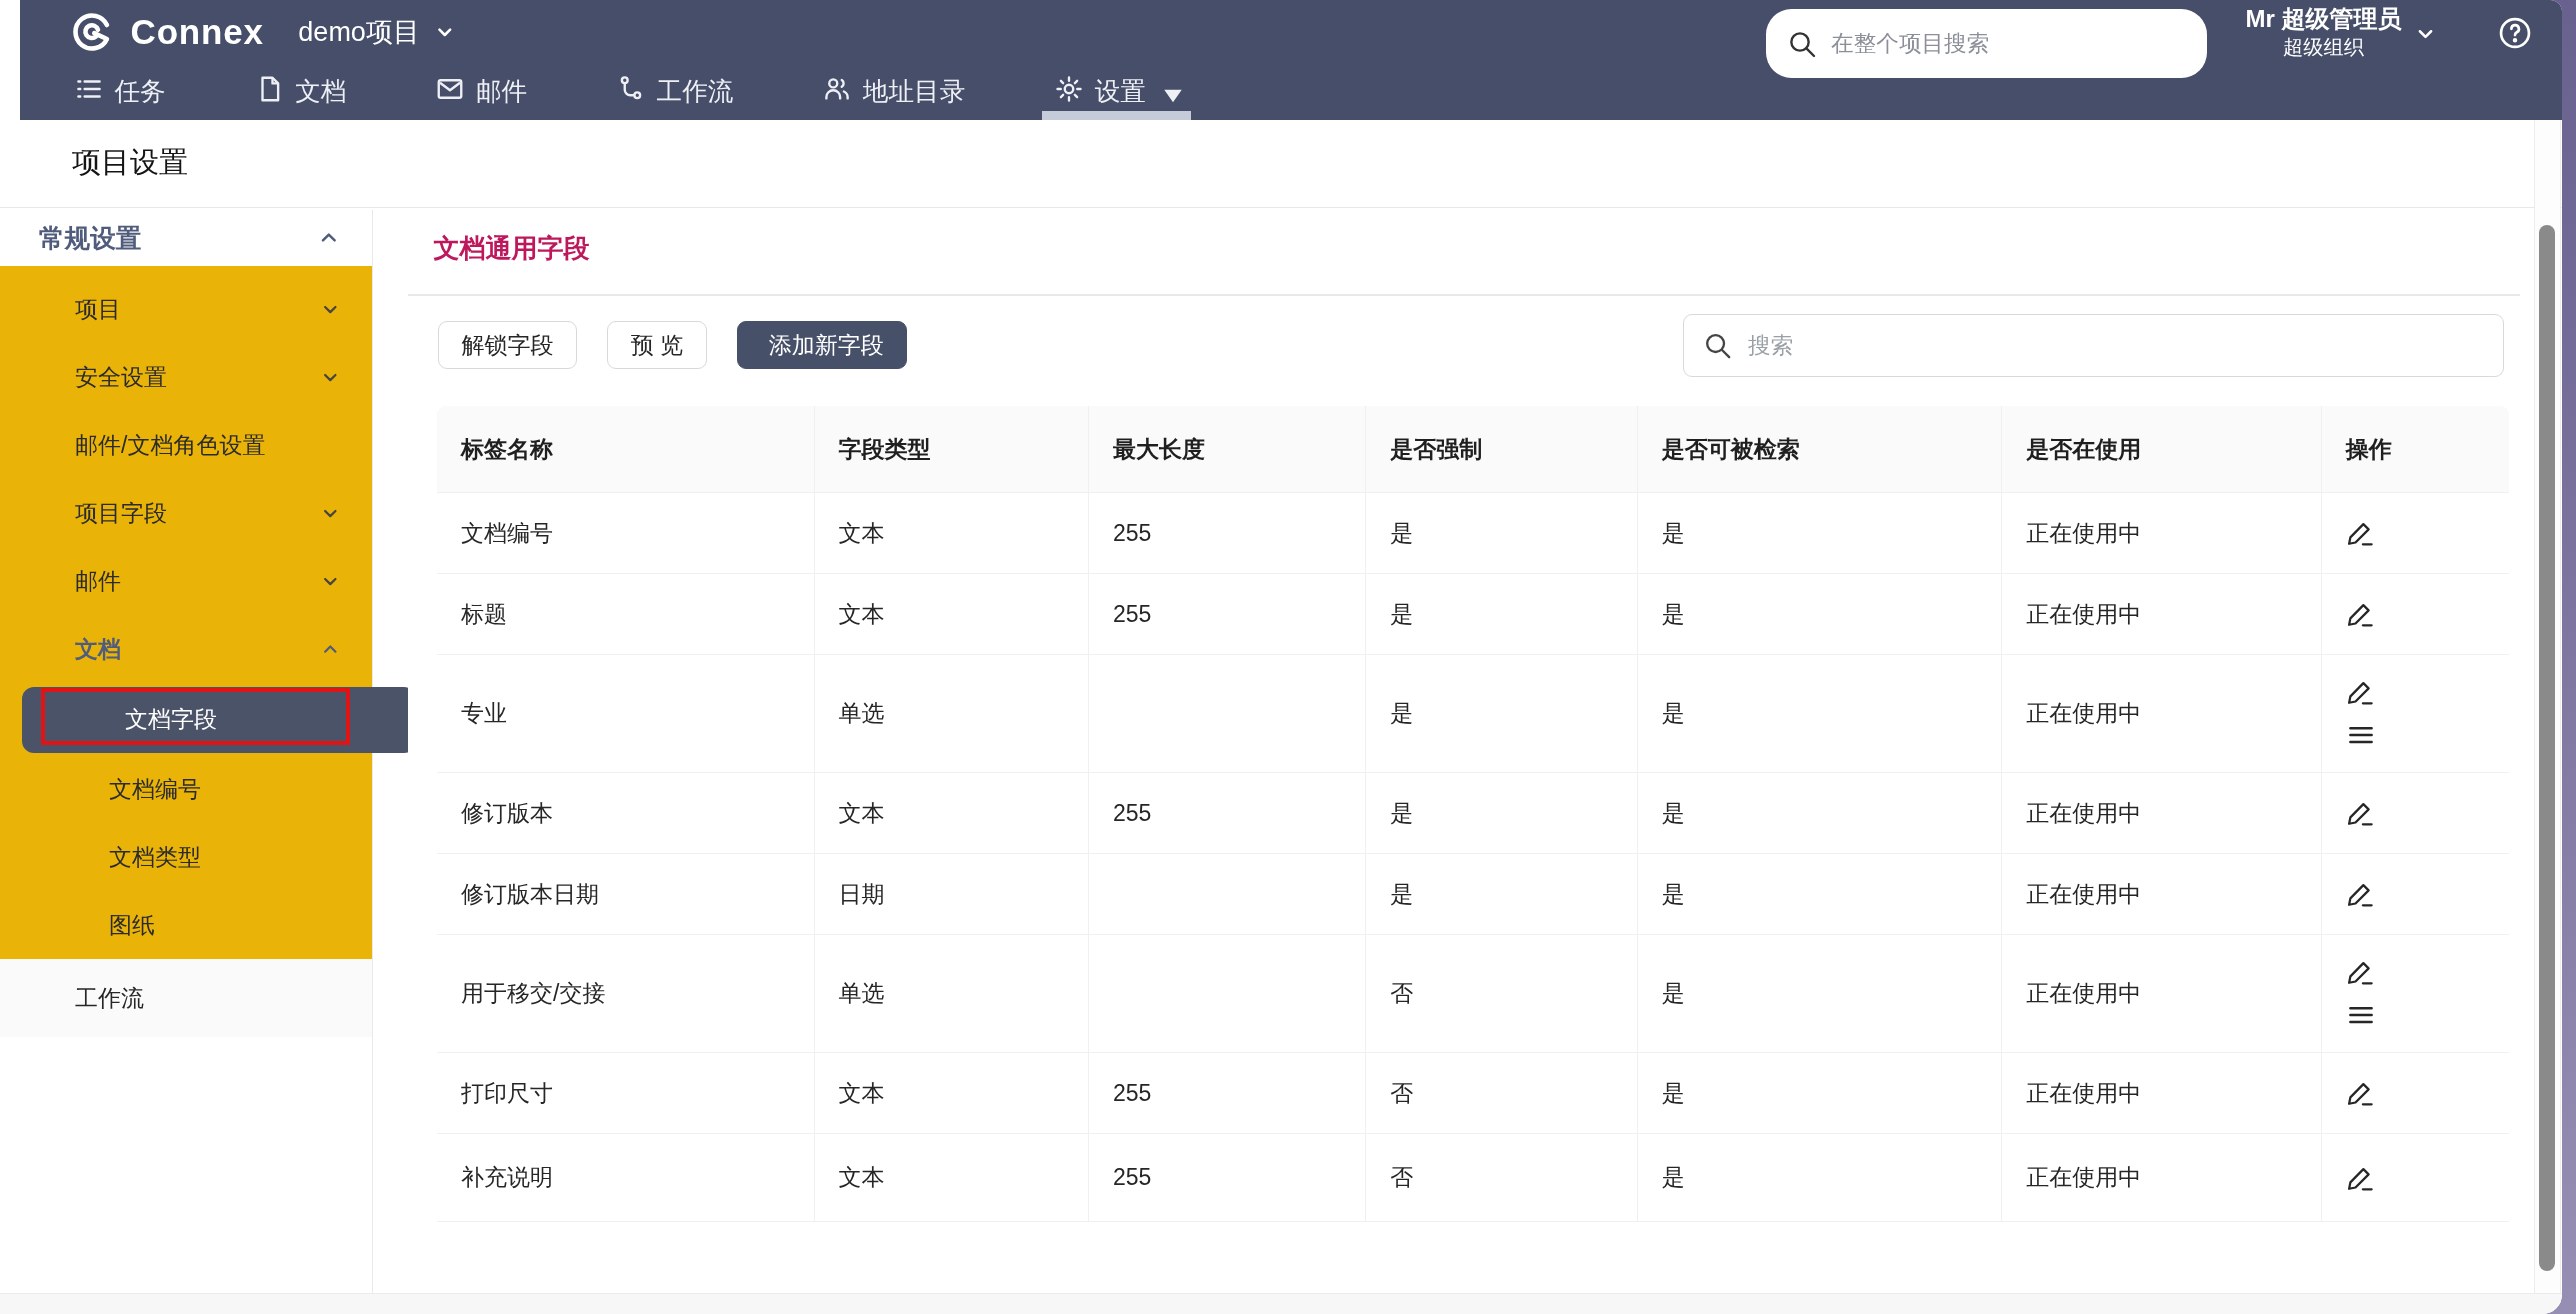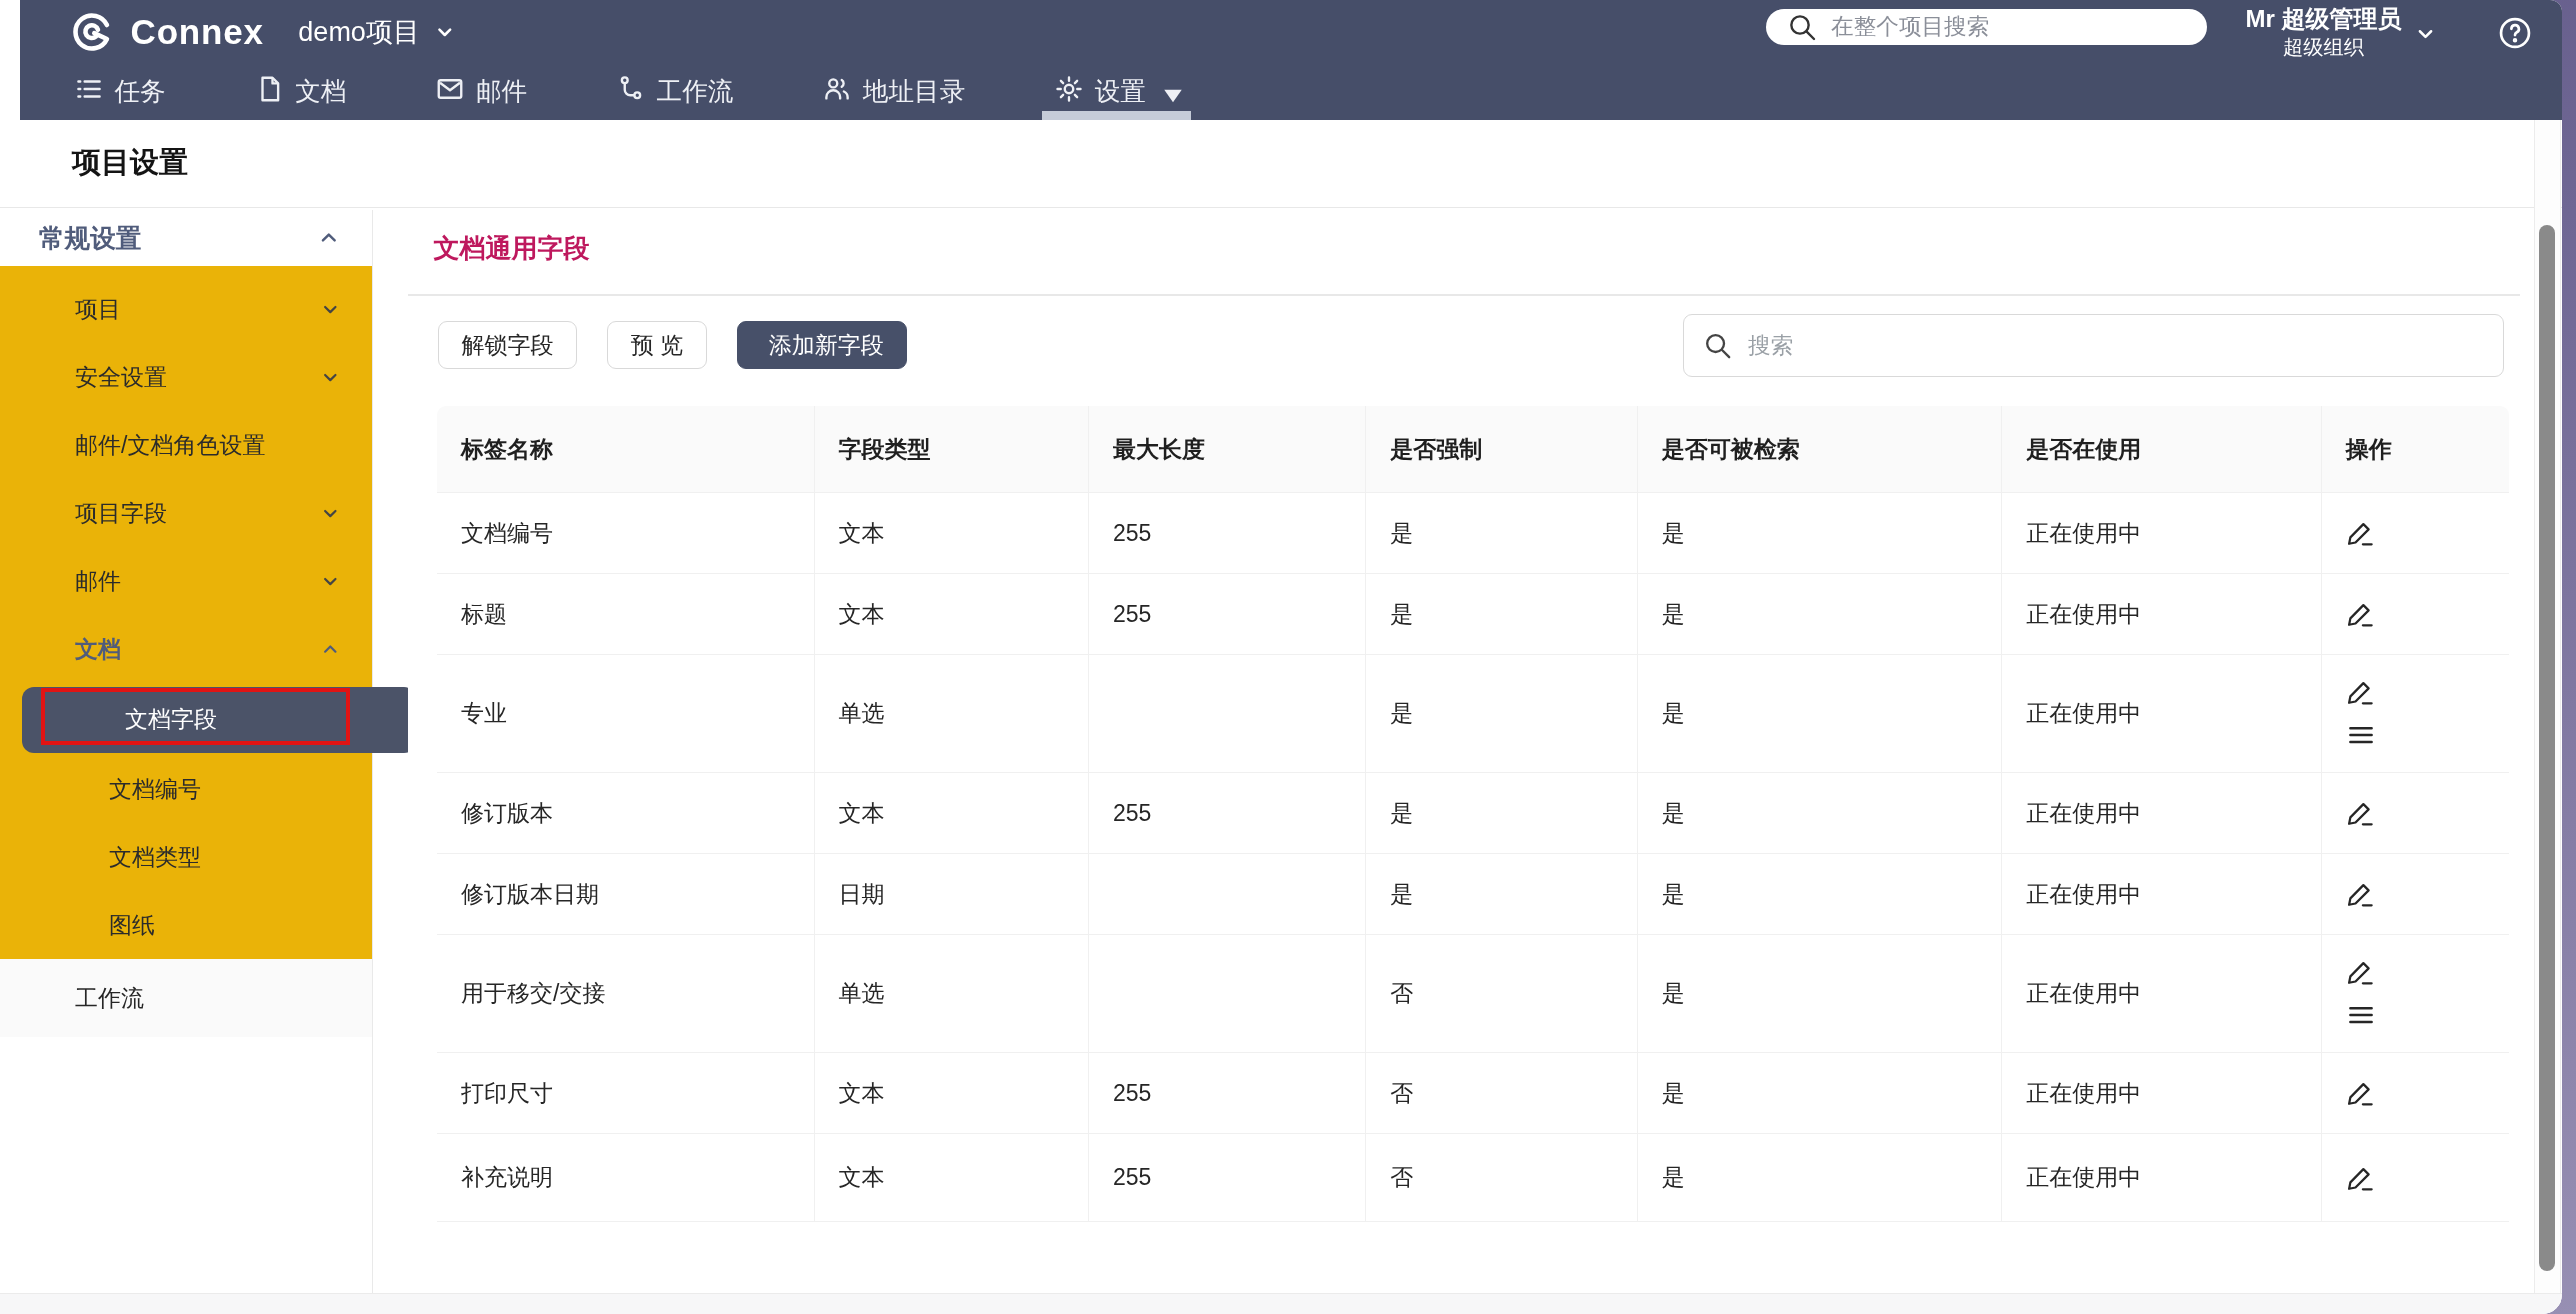--- a/index.html
+++ b/index.html
@@ -17,21 +17,21 @@
 
   
   .topbar { position: absolute; left:0; top:0; right:0; height:120px; background:#464e69;margin-left:20px; }
   .brand { position:absolute; left:50px; top:0; height:63px; display:flex; align-items:center; gap:16.6px; }
   .logo-mark { width:44px; height:44px; display:block; }
   .logo-text { color:#fff; font-size:35px; font-weight:bold; letter-spacing:0.8px; }
   .project-switch { display:flex; align-items:center; gap:12px; margin-left:18px; cursor:pointer; }
   .project-name { color:#fff; font-size:27px; }
   .chev { width:25.6px; height:25.6px; }
   .topbar-search {
-    position:absolute; left:1746px; top:9px; width:441px; height:36px;
+    position:absolute; left:1746px; top:9px; width:441px; height:69px;
     background:#fff; border-radius:25.6px; display:flex; align-items:center; padding:0 19.6px; gap:13.5px;
   }
   .topbar-search svg { width:32px; height:32px; flex:0 0 auto; }
   .topbar-search input {
     border:none; outline:none; font-size:22.6px; width:100%;
     font-family:"Liberation Sans",sans-serif; color:#333; background:transparent;
   }
   .topbar-search input::placeholder { color:#8b8f99; }
   .user-block { position:absolute; left:2198px; top:3px; width:211px; text-align:center; color:#fff; cursor:pointer; }
   .user-name { font-size:24px; font-weight:600; line-height:32px; }
@@ -44,21 +44,21 @@
   .nav-item { position:relative; display:flex; align-items:center; gap:10.5px; color:#eef0f5; font-size:25.6px; cursor:pointer; height:38px; }
   .nav-item svg { width:30px; height:30px; }
   .nav-item .caret { width:21px; height:21px; margin-left:1.5px; }
   .nav-item.active::after {
     content:""; position:absolute; left:-12px; right:-12px; bottom:-12px; height:11.3px;
     background:#c5cbd8;
   }
 
   
   .page-title-bar { position:absolute; left:0; top:120px; right:0; height:88px; background:#fff; border-bottom:1.5px solid #e8e8e8; }
-  .page-title { position:absolute; left:72px; top:22.6px; font-size:29px; font-weight:bold; color:#141414; }
+  .page-title { position:absolute; left:72px; top:22.6px; font-size:29px; font-weight:normal; color:#141414; }
 
   
   .sidebar { position:absolute; left:0; top:210px; width:373px; bottom:0; background:#fff; border-right:1.5px solid #e9e9e9; }
   .sb-header { height:56px; display:flex; align-items:center; padding-left:39px; background:#fff; cursor:pointer; }
   .sb-header .lbl { font-size:25.6px; font-weight:bold; color:#505c7b; }
   .sb-header .sb-chev { margin-left:auto; margin-right:30px; width:25.6px; height:25.6px; color:#505c7b; }
   .sb-gray { background:#eab308; padding-top:9px; }
   .sb-item { height:68px; display:flex; align-items:center; font-size:23px; color:#2b2b2b; cursor:pointer; }
   .sb-item .lbl { padding-left:75px; }
   .sb-item.sub .lbl { padding-left:109px; }

